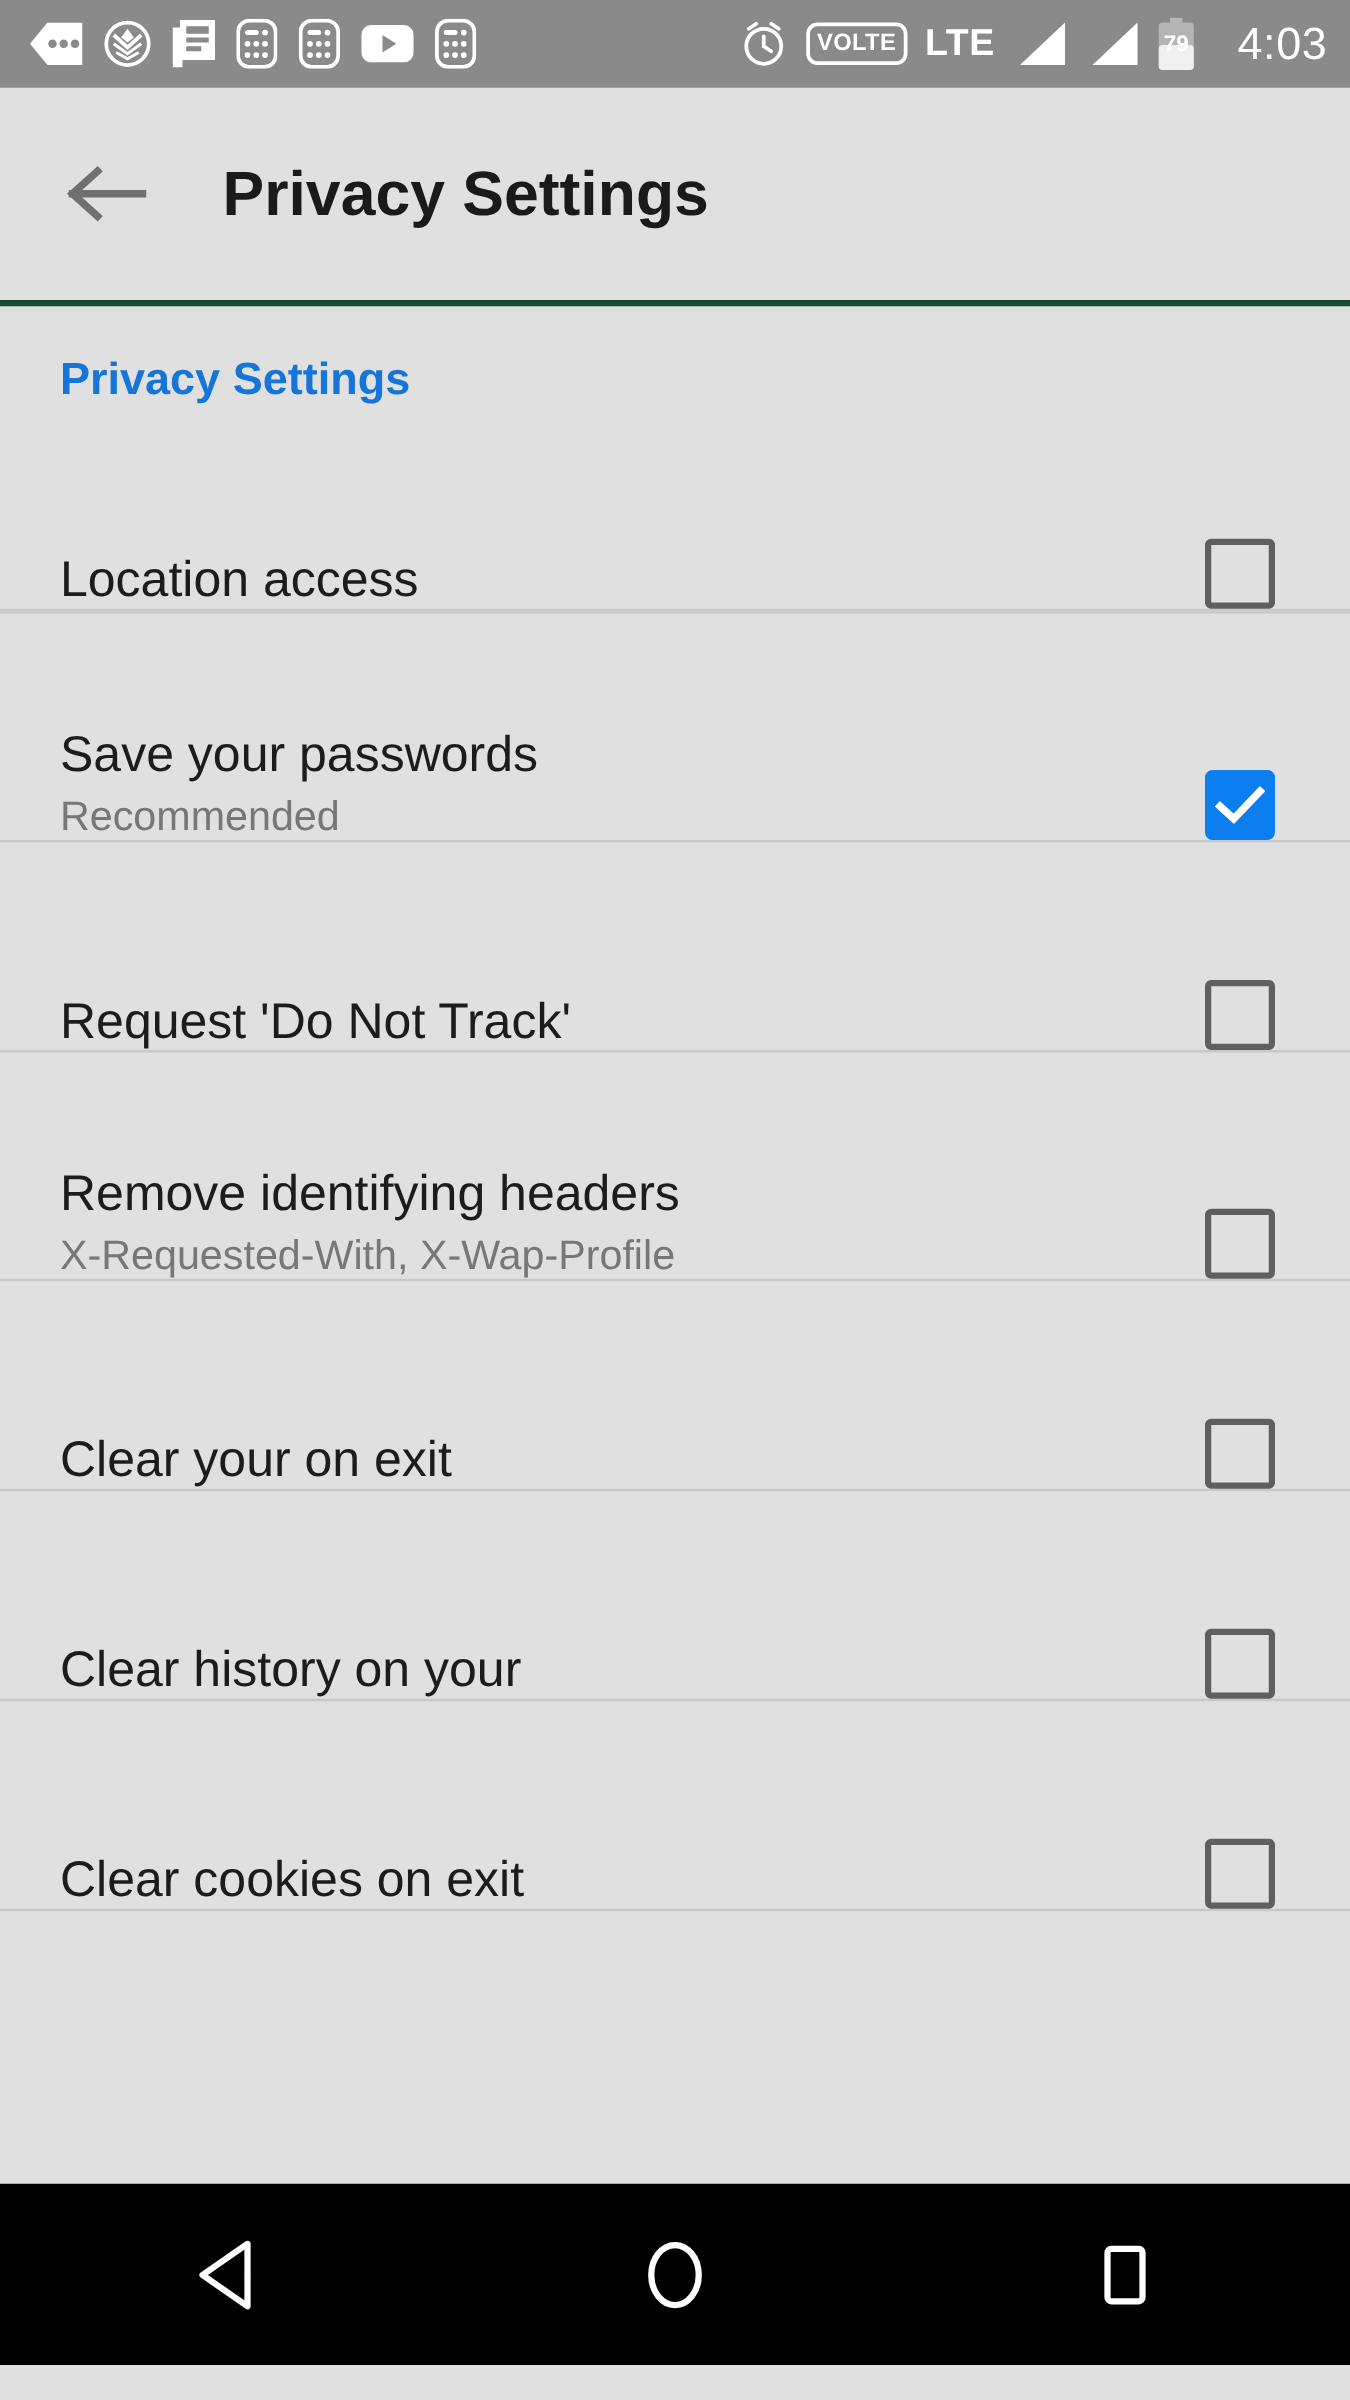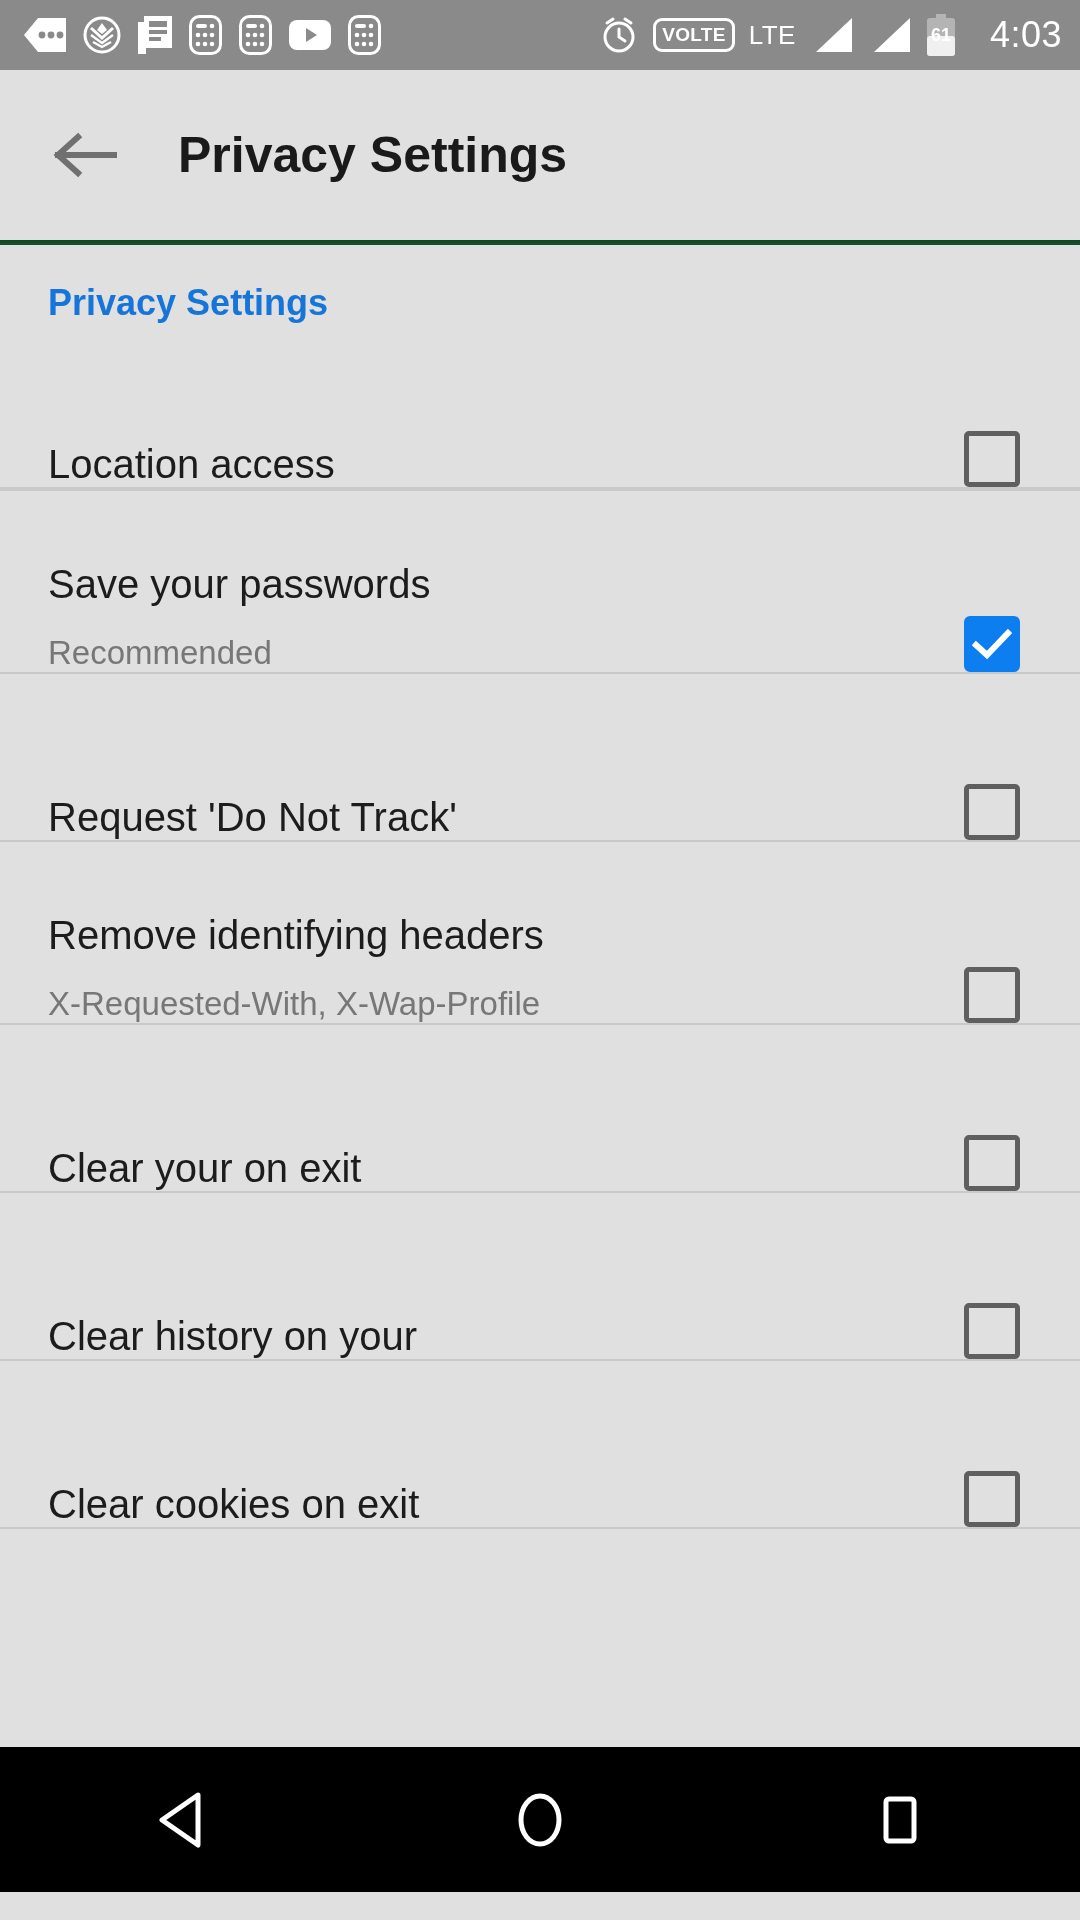--- a/index.html
+++ b/index.html
@@ -18,21 +18,21 @@
     padding:0 18px 0 24px;
   }
   .sb-left { display:flex; align-items:center; gap:17px; flex:0 0 auto; }
   .sb-right { display:flex; align-items:center; gap:14px; margin-left:auto; }
   .sb-ico { display:block; }
   .volte-badge {
     border:3px solid #fff; border-radius:9px; color:#fff;
     font-size:19px; font-weight:bold; line-height:1;
     padding:4px 6px 5px; letter-spacing:0.3px;
   }
-  .lte-text { color:#fff; font-size:26px; font-weight:normal; letter-spacing:0.5px; line-height:1; }
+  .lte-text { color:#fff; font-size:30px; font-weight:bold; letter-spacing:0.5px; line-height:1; }
   .sb-time { color:#fff; font-size:36px; font-weight:normal; letter-spacing:0.5px; line-height:1; margin-left:20px; }
   .batt-wrap { position:relative; width:30px; height:42px; }
   .batt-num {
     position:absolute; left:0; top:12px; width:30px; text-align:center;
     color:#fff; font-size:18px; font-weight:bold; line-height:1;
   }
 
   
   .appbar {
     position:absolute; top:70px; left:0; width:1080px; height:170px;
@@ -54,21 +54,21 @@
     color:#1575d8; font-size:36px; font-weight:bold;
     padding:40px 0 0 48px; line-height:1;
   }
   .row {
     position:relative; display:flex; align-items:flex-end;
     padding:0 60px 0 48px; min-height:166px;
   }
   .row.has-sub { min-height:181px; }
   .row-texts { flex:1 1 auto; padding-right:20px; }
   .row-title { font-size:40px; color:#1c1c1c; line-height:1.12; }
-  .row-sub { font-size:33px; color:#777777; line-height:1.12; margin-top:28px; }
+  .row-sub { font-size:33px; color:#777777; line-height:1.12; margin-top:8px; }
   .divider { height:2px; background:#c9c9c9; width:100%; }
 
   .cbox { flex:0 0 auto; width:56px; height:56px; }
   .cbox-off {
     border:5px solid #5f5f5f; border-radius:5px;
     width:56px; height:56px; background:transparent;
   }
   .cbox-on {
     width:56px; height:56px; border-radius:6px;
     background:#0d7ef0; display:flex; align-items:center; justify-content:center;
@@ -171,21 +171,21 @@
       <svg class="sb-ico" width="44" height="38" viewBox="0 0 44 38">
         <path d="M42 2 L42 36 L6 36 Z" fill="#fff"></path>
       </svg>
 
       <span class="batt-wrap">
         <svg width="30" height="42" viewBox="0 0 30 42">
           <rect x="10" y="0" width="10" height="5" fill="#b4b4b4"></rect>
           <rect x="1" y="4" width="28" height="38" rx="3" fill="#b4b4b4"></rect>
           <rect x="1" y="22" width="28" height="20" rx="3" fill="#f0f0f0"></rect>
         </svg>
-        <span class="batt-num">61</span>
+        <span class="batt-num">79</span>
       </span>
 
       <span class="sb-time">4:03</span>
     </div>
   </div>
 
   <div class="appbar">
     <span class="back-btn">
       <svg width="66" height="50" viewBox="0 0 66 50">
         <path d="M62 25 H6" stroke="#707070" stroke-width="6" stroke-linecap="square"></path>

